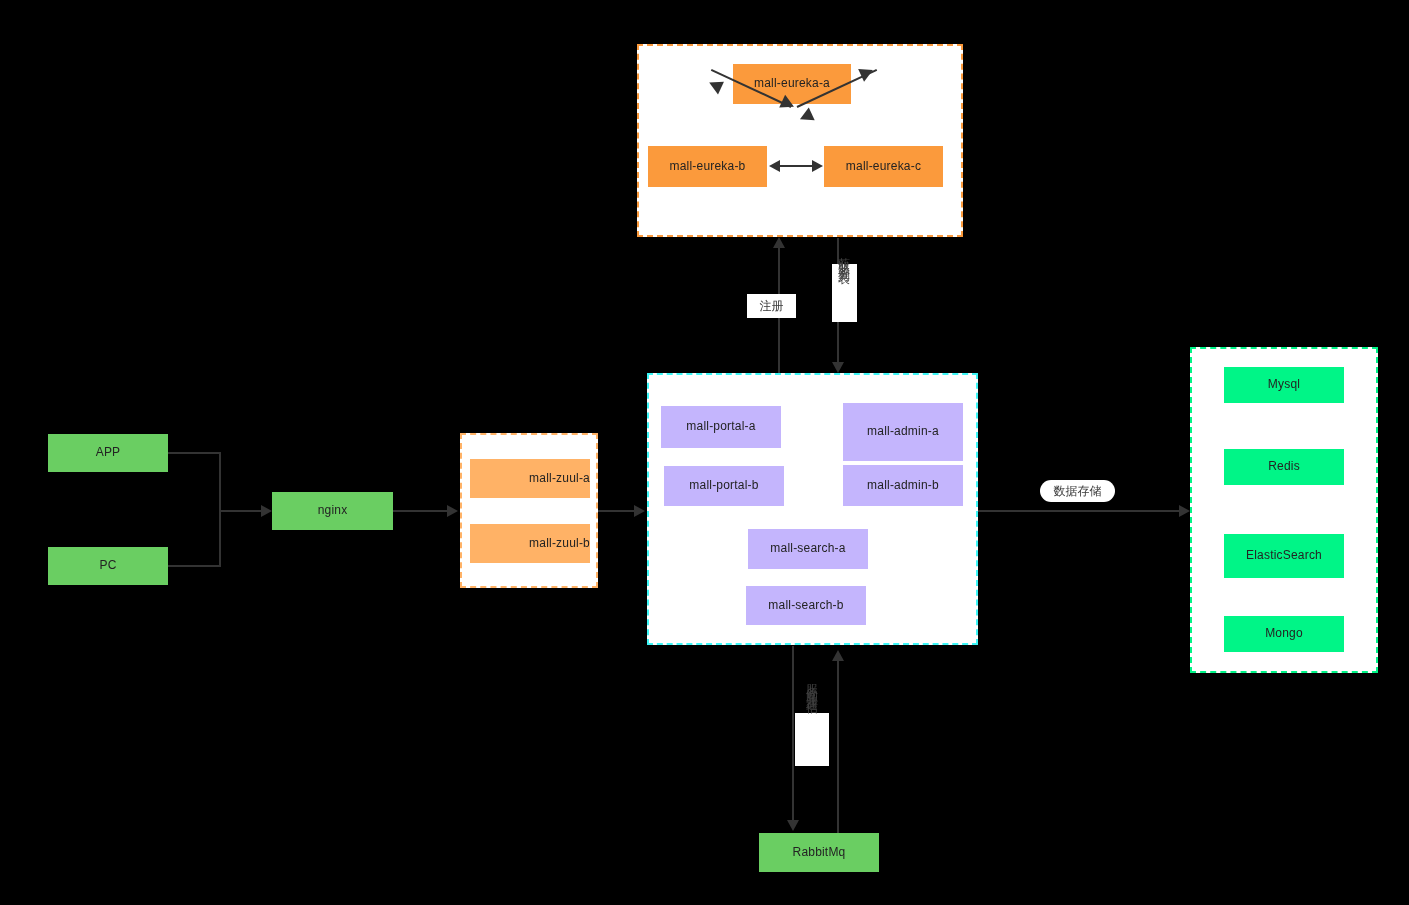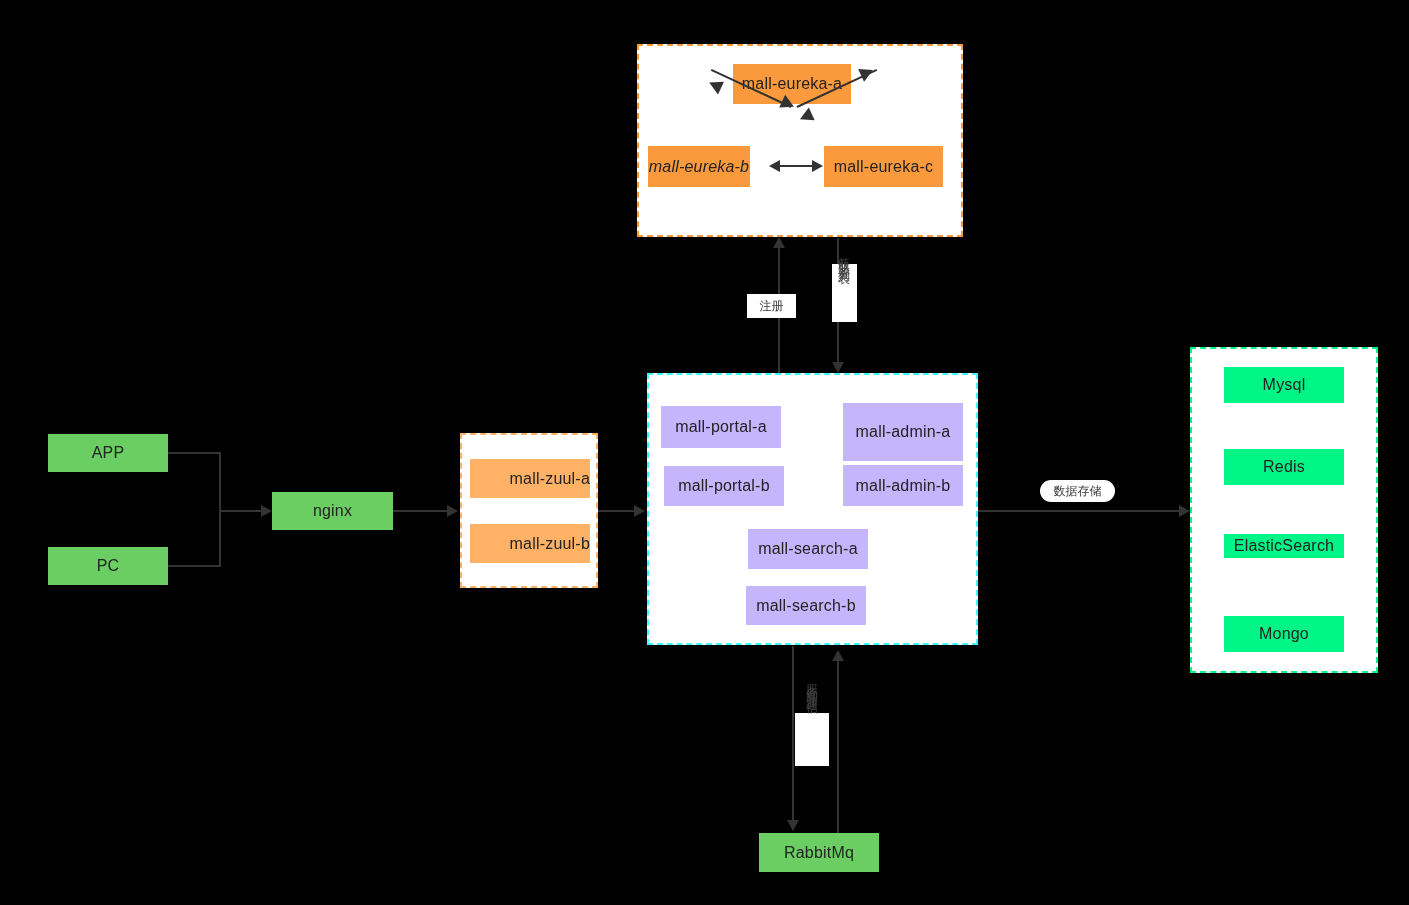--- a/index.html
+++ b/index.html
@@ -1,20 +1,20 @@
 <!DOCTYPE html>
 <html><head>
 <meta charset="utf-8">
 <style>
   html,body{margin:0;padding:0;background:#000;}
   body{width:1409px;height:905px;font-family:"Liberation Sans","DejaVu Sans",sans-serif;}
   #canvas{position:relative;width:1409px;height:905px;background:#000;overflow:hidden;}
 
   .node{position:absolute;box-sizing:border-box;display:flex;align-items:center;
-        justify-content:center;color:#232323;font-size:16px;letter-spacing:.2px;
+        justify-content:center;color:#232323;font-size:12px;letter-spacing:.2px;
         text-align:center;line-height:1.1;}
   .group{position:absolute;box-sizing:border-box;background:#fff;}
 
   .g-eureka{border:2px dashed #FB9A3C;}
   .g-zuul{border:2px dashed #FFB266;}
   .g-svc{border:2px dashed #3DF6F6;}
   .g-store{border:2px dashed #00F587;}
 
   .c-orange{background:#FB9A3C;}
   .c-lorange{background:#FFB266;justify-content:flex-end;}
@@ -47,21 +47,21 @@
 </head>
 <body>
 
 <div id="canvas">
 
   <div class="group g-eureka" style="left:637px;top:44px;width:326px;height:193px;"></div>
 
   <div class="node c-orange" style="left:733px;top:64px;width:118px;height:40px;">
     <span>mall-eureka-a</span>
   </div>
-  <div class="node c-orange" style="left:648px;top:146px;width:102px;height:41px;font-style:italic;">
+  <div class="node c-orange" style="left:648px;top:146px;width:119px;height:41px;">
     <span>mall-eureka-b</span>
   </div>
   <div class="node c-orange" style="left:824px;top:146px;width:119px;height:41px;">
     <span>mall-eureka-c</span>
   </div>
 
   <div class="diag" style="left:791px;top:106px;width:88px;transform:rotate(205deg);"></div>
   <div class="ar-diag" style="left:791px;top:106px;transform:rotate(205deg) translate(74px,-7px);"></div>
   <div class="ar-diag" style="left:791px;top:106px;transform:rotate(25deg) translate(-13px,-7px);"></div>
 
@@ -144,21 +144,21 @@
     <span>数据存储</span>
   </div>
 
   <div class="group g-store" style="left:1190px;top:347px;width:188px;height:326px;"></div>
   <div class="node c-sgreen" style="left:1224px;top:367px;width:120px;height:36px;text-align:right;">
     <span>Mysql</span>
   </div>
   <div class="node c-sgreen" style="left:1224px;top:449px;width:120px;height:36px;">
     <span>Redis</span>
   </div>
-  <div class="node c-sgreen" style="left:1224px;top:534px;width:120px;height:24px;">
+  <div class="node c-sgreen" style="left:1224px;top:534px;width:120px;height:44px;">
     <span>ElasticSearch</span>
   </div>
   <div class="node c-sgreen" style="left:1224px;top:616px;width:120px;height:36px;">
     <span>Mongo</span>
   </div>
 
   <div class="line vline" style="left:792px;top:646px;width:2px;height:175px;"></div>
   <div class="arrowhead ar-down" style="left:787px;top:820px;"></div>
 
   <div class="line vline" style="left:837px;top:661px;width:2px;height:174px;"></div>

